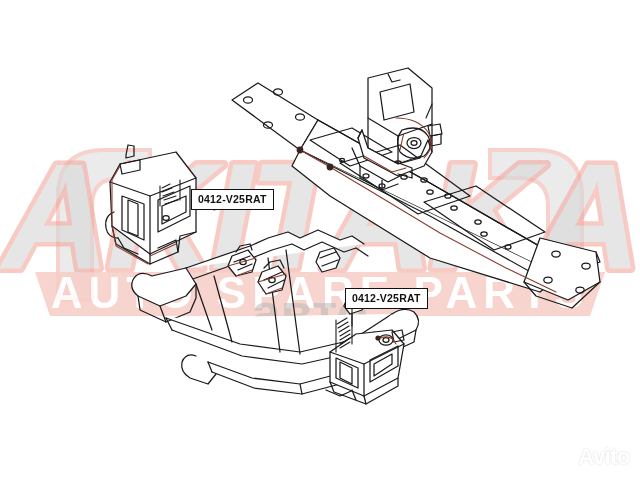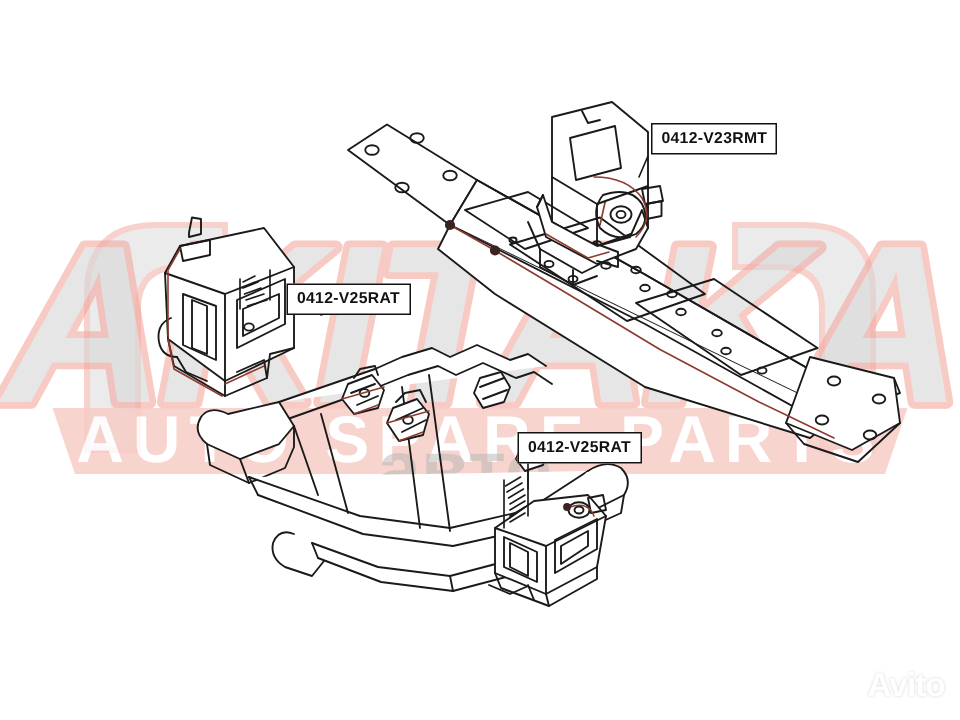--- a/index.html
+++ b/index.html
@@ -293,21 +293,20 @@
       </g>
 
       <g stroke="#1a1a1a" stroke-width="1.1">
         <path d="M432,104 L426,118"></path>
         <path d="M232,204 L214,210"></path>
         <path d="M352,304 L352,326"></path>
       </g>
     </g>
   </svg>
 
-  <div class="callout" id="callout-0">0412-V23RMT</div>
 
   <div class="callout" id="callout-1">0412-V25RAT</div>
 
   <div class="callout" id="callout-2">0412-V25RAT</div>
 
   <div id="avito">
     <svg width="22" height="22" viewBox="0 0 22 22">
       <circle cx="6.5" cy="14.5" r="6" fill="#ffffff" opacity=".92"></circle>
       <circle cx="14.5" cy="15.5" r="4.2" fill="#ffffff" opacity=".92"></circle>
       <circle cx="8.5" cy="4.8" r="4" fill="#ffffff" opacity=".92"></circle>

